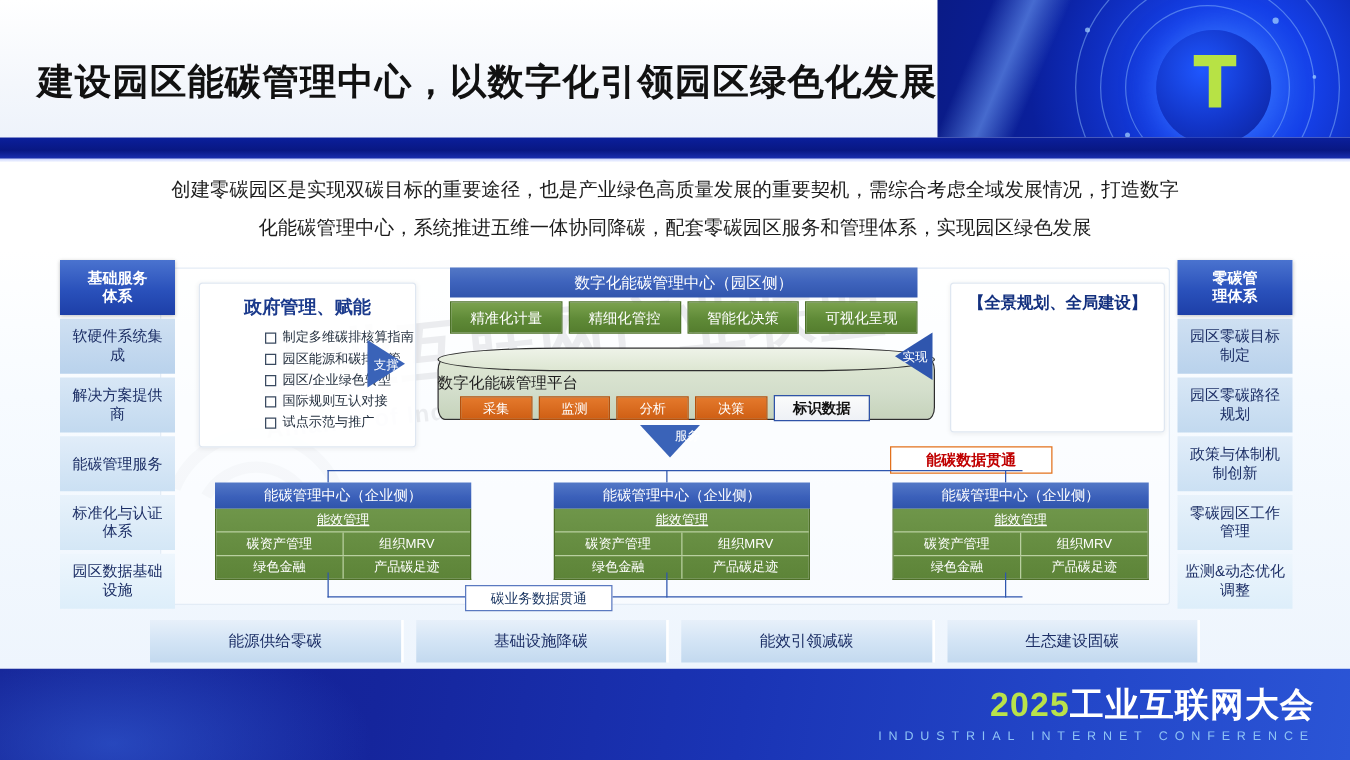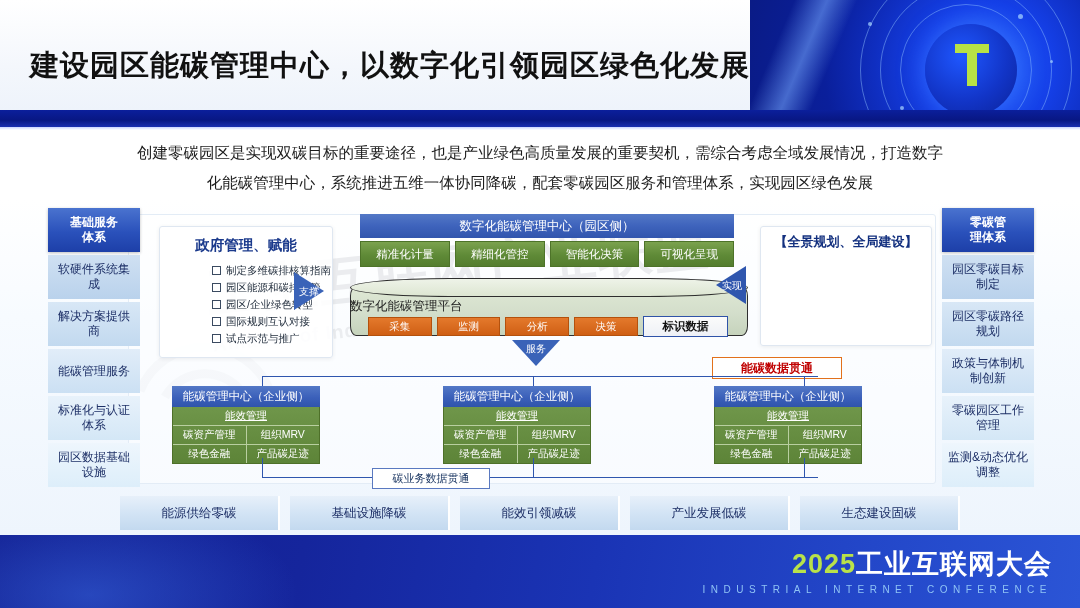--- a/index.html
+++ b/index.html
@@ -108,47 +108,47 @@
   
   .cyl{position:absolute;left:350px;top:78px;width:396px;height:62px;}
   .cyl-body{position:absolute;left:0;top:8px;width:396px;height:48px;
     background:linear-gradient(180deg,#dfe8d4 0%,#d3decb 55%,#c6d3bc 100%);
     border:1.5px solid #2e2e2e;border-radius:6px/10px;}
   .cyl-top{position:absolute;left:0;top:0px;width:396px;height:17px;
     background:linear-gradient(180deg,#eef3e8 0%,#dde6d2 100%);
     border:1.5px solid #2e2e2e;border-radius:50%/100%;}
   .cyl-label{position:absolute;left:0;top:20px;width:396px;text-align:left;
     font-size:12.5px;color:#1e1e1e;}
-  .cyl-row{position:absolute;left:18px;top:38px;width:360px;display:flex;gap:5px;align-items:center;}
+  .cyl-row{position:absolute;left:18px;top:38px;width:328px;display:flex;gap:5px;align-items:center;}
   .cyl-cell{flex:1;height:17px;background:linear-gradient(180deg,#e4792c 0%,#cf5f14 100%);
     border:1px solid #b4510d;color:#fff;font-size:10.5px;
     display:flex;align-items:center;justify-content:center;}
   .cyl-cell.hi{flex:1.35;background:linear-gradient(180deg,#fbfbfb 0%,#eef1f6 100%);
     border:1.6px solid #2f53a8;color:#111;font-weight:bold;height:19px;font-size:11.5px;}
 
   
   .tri{position:absolute;display:flex;align-items:center;justify-content:center;
     font-size:10px;color:#ffffff;}
   .tri-r{left:294px;top:72px;width:0;height:0;border-top:19px solid transparent;
     border-bottom:19px solid transparent;border-left:30px solid #3a63b8;}
   .tri-r span{position:absolute;left:-28px;top:-6px;width:26px;text-align:center;}
   .tri-l{left:716px;top:66px;width:0;height:0;border-top:19px solid transparent;
     border-bottom:19px solid transparent;border-right:30px solid #2f56ae;}
   .tri-l span{position:absolute;left:3px;top:-6px;width:26px;text-align:center;}
   .tri-d{left:512px;top:140px;width:0;height:0;border-left:24px solid transparent;
     border-right:24px solid transparent;border-top:26px solid #3a63b8;}
-  .tri-d span{position:absolute;left:-24px;top:-24px;width:48px;text-align:center;}
+  .tri-d span{position:absolute;left:-24px;top:-24px;width:48px;text-align:right;}
 
   
   .callout{position:absolute;left:712px;top:157px;width:128px;height:20px;
     background:#ffffff;border:1.6px solid #e2711c;display:flex;align-items:center;
     justify-content:center;font-size:12px;font-weight:bold;color:#c00000;}
 
   
-  .ent{position:absolute;top:186px;width:148px;}
+  .ent{position:absolute;top:186px;width:205px;}
   .ent-h{height:21px;background:linear-gradient(180deg,#5378c6 0%,#3b60ba 55%,#2f54ab 100%);
     color:#fff;font-size:11.5px;display:flex;align-items:center;justify-content:center;}
   .ent-b{background:linear-gradient(180deg,#6f964a 0%,#5d8438 100%);border:1px solid #4e7029;
     border-top:none;}
   .ent-full{height:18px;color:#fff;font-size:10.5px;display:flex;align-items:center;
     justify-content:center;border-bottom:1px solid #b9cfa0;text-decoration:underline;}
   .ent-row{display:flex;height:18px;border-bottom:1px solid #b9cfa0;text-align:right;}
   .ent-row:last-child{border-bottom:none;}
   .ent-cell{flex:1;color:#fff;font-size:10.5px;display:flex;align-items:center;
     justify-content:center;border-right:1px solid #b9cfa0;}
@@ -439,23 +439,20 @@
     <div class="pillar">
       <span>能源供给零碳</span>
       </div>
     <div class="pillar">
       <span>基础设施降碳</span>
       </div>
     <div class="pillar">
       <span>能效引领减碳</span>
       </div>
     <div class="pillar">
-      <span>产业发展低碳</span>
-      </div>
-    <div class="pillar">
       <span>生态建设固碳</span>
       </div>
   </div>
 
 </div>
 
 <div class="footer">
   <div class="brand">
     <div class="brand-main">
       <span class="brand-year">2025</span><span class="brand-cn">工业互联网大会</span>

